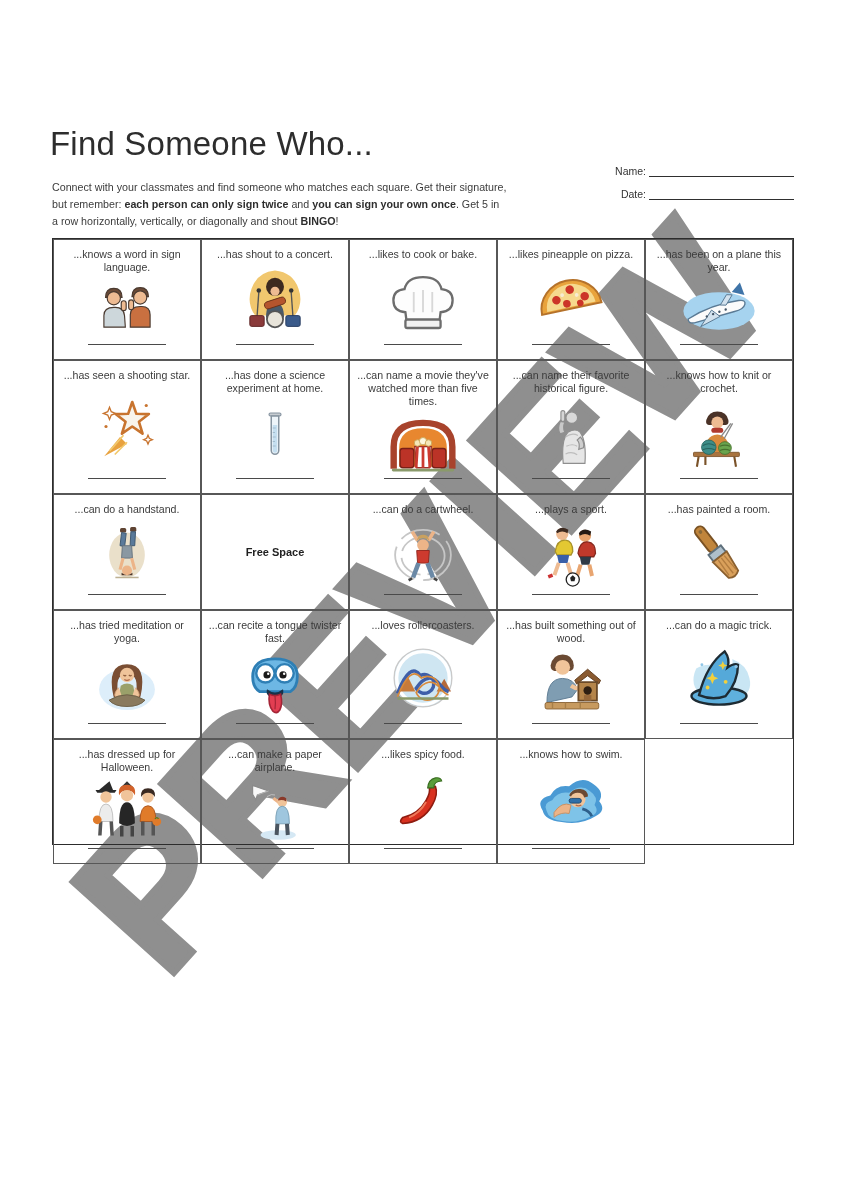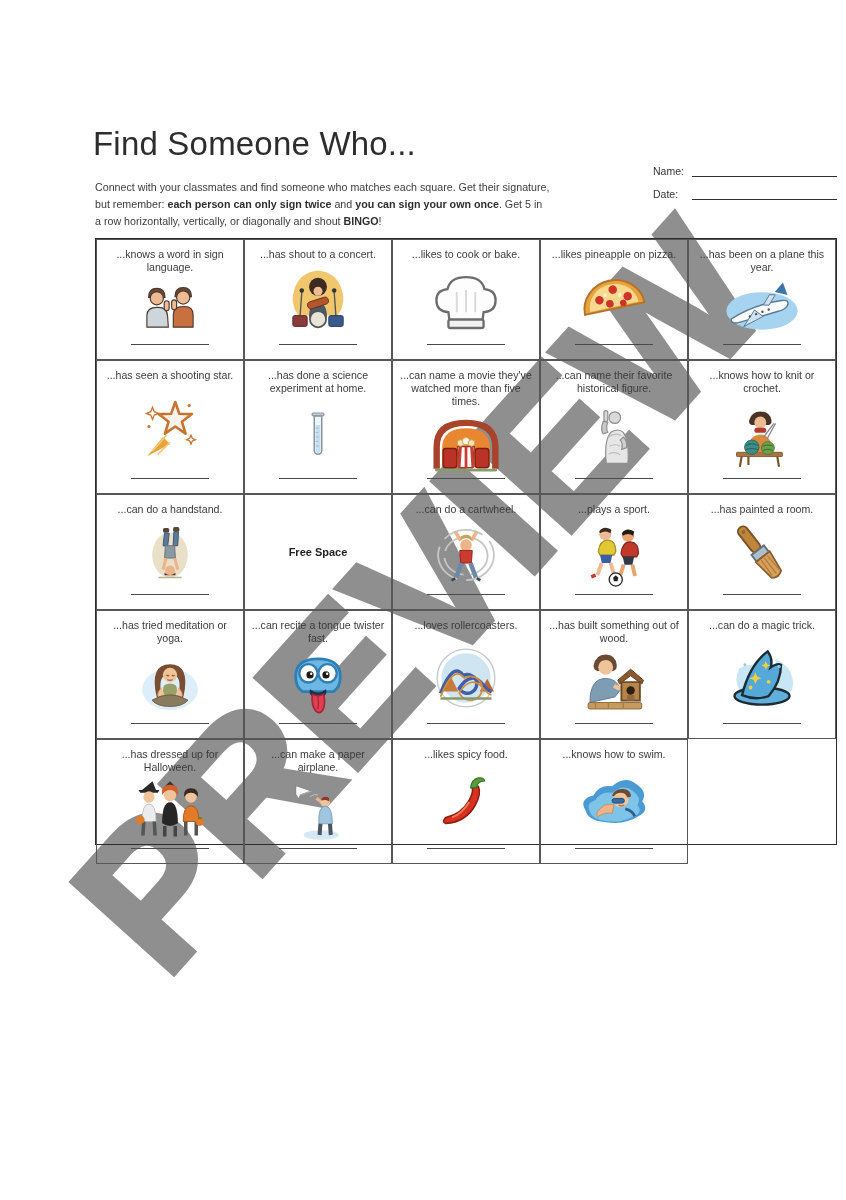--- a/index.html
+++ b/index.html
@@ -1,40 +1,40 @@
 <!DOCTYPE html>
 <html><head>
 <meta charset="utf-8">
 <style>
   html,body{margin:0;padding:0;}
   body{
     width:846px;height:1200px;position:relative;overflow:hidden;
     background:#ffffff;
     font-family:"Liberation Sans","DejaVu Sans",sans-serif;
   }
-  .content{position:absolute;inset:0;z-index:2;margin-left:43px;}
+  .content{position:absolute;inset:0;z-index:2;}
   .watermark{
     position:absolute;left:420px;top:598px;z-index:1;
     transform:translate(-50%,-50%) rotate(-48deg);
     font-weight:700;font-size:198px;line-height:1;white-space:nowrap;
     color:#8f8f8f;-webkit-text-stroke:6px #8f8f8f;letter-spacing:0;
     pointer-events:none;user-select:none;
   }
   .title{
     position:absolute;left:50px;top:125px;margin:0;
     font-size:33px;font-weight:500;color:#2d2d2d;letter-spacing:0.2px;
   }
   .instructions{
     position:absolute;left:52px;top:179px;width:456px;margin:0;
     font-size:10.7px;line-height:17px;color:#3c3c3c;
   }
   .instructions b{font-weight:700;color:#2e2e2e;}
   .fields{position:absolute;left:610px;top:165px;width:184px;}
   .frow{display:flex;align-items:flex-end;margin-bottom:11px;}
-  .flabel{display:inline-block;min-width:36px;text-align:left;font-size:10.5px;color:#333;padding-right:3px;}
+  .flabel{display:inline-block;min-width:36px;text-align:right;font-size:10.5px;color:#333;padding-right:3px;}
   .fline{flex:1;border-bottom:1.2px solid #2f2f2f;height:11px;}
   .grid{
     position:absolute;left:52px;top:238px;width:742px;height:607px;
     display:grid;grid-template-columns:repeat(5,1fr);grid-template-rows:repeat(5,1fr);
     border:1.6px solid #2c2c2c;box-sizing:border-box;background:transparent;
   }
   .cell{
     border:0.8px solid #575757;box-sizing:border-box;background:transparent;
     display:flex;flex-direction:column;align-items:center;
     padding:8px 5px 14px;position:relative;

